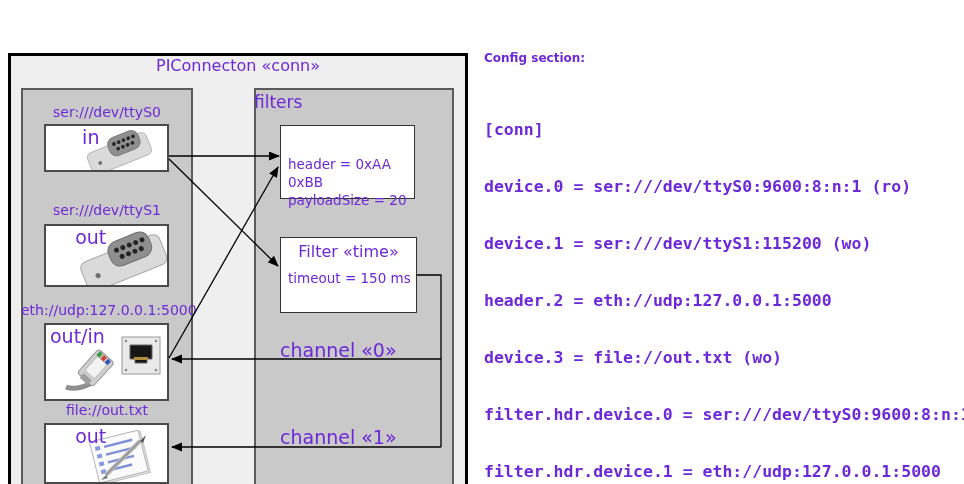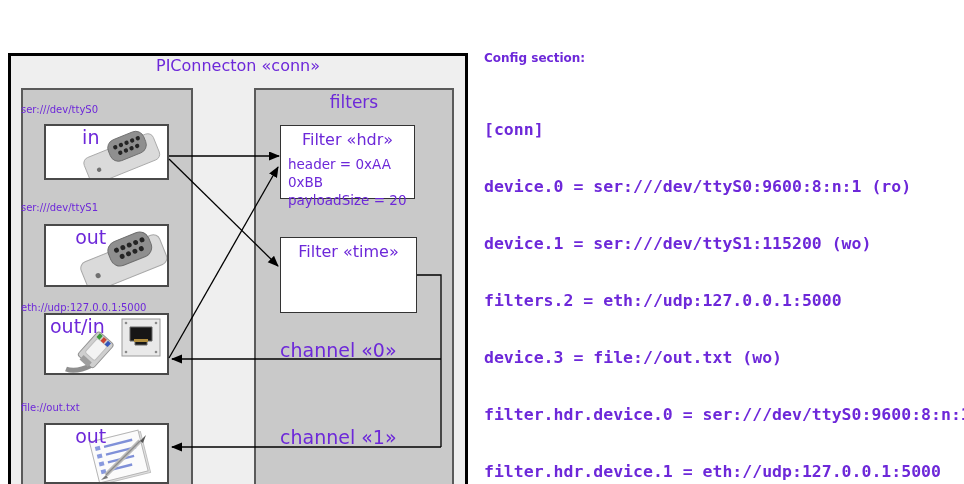--- a/index.html
+++ b/index.html
@@ -7,24 +7,24 @@
          font-family:"DejaVu Sans",sans-serif;color:#6d28d9;overflow:hidden;margin-top:45px;}
 
   
   .outer-box{position:absolute;left:8px;top:8px;width:460px;height:468px;
              border:3px solid #000;background:#efefef;box-sizing:border-box;}
   .outer-title{position:absolute;left:8px;top:11px;width:460px;text-align:center;
                font-size:16px;}
   .panel{position:absolute;background:#c9c9c9;border:2px solid #5a5a5a;box-sizing:border-box;}
   .left-panel{left:21px;top:43px;width:172px;height:420px;}
   .filters-panel{left:254px;top:43px;width:200px;height:419px;}
-  .filters-title{position:absolute;left:254px;top:47px;width:200px;text-align:center;
+  .filters-title{position:absolute;left:254px;top:47px;width:200px;text-align:left;
                  font-size:17px;}
 
-  .dev-label{position:absolute;left:21px;width:172px;font-size:10px;}
+  .dev-label{position:absolute;left:21px;width:172px;text-align:center;font-size:14px;}
   .dev-box{position:absolute;left:44px;width:125px;background:#fff;
            border:2px solid #4a4a4a;box-sizing:border-box;}
   .dev-dir{position:absolute;top:0px;font-size:19px;line-height:22px;}
   .dir-center{left:37%;transform:translateX(-50%);}
   .dir-left{left:4px;}
   .dev-icon{position:absolute;left:0;top:0;width:100%;height:100%;}
 
   .filter-box{position:absolute;background:#fff;border:1.5px solid #333;box-sizing:border-box;}
   .filter-title{position:absolute;left:0;width:100%;text-align:center;font-size:16px;top:4px;}
   .filter-attrs{position:absolute;left:7px;font-size:13.5px;line-height:18px;}
@@ -46,21 +46,21 @@
 <div class="stage">
 
   <div class="outer-box"></div>
   <div class="outer-title">PIConnecton «conn»</div>
 
   <div class="panel left-panel"></div>
   <div class="panel filters-panel"></div>
   <div class="filters-title">filters</div>
 
   <div class="dev-label" style="top:59px">ser:///dev/ttyS0</div>
-  <div class="dev-box" style="top:79px;height:56px">
+  <div class="dev-box" style="top:79px;height:48px">
     <svg class="dev-icon" viewBox="0 0 121 60">
       <g transform="rotate(-22 82 34)">
         <rect x="34" y="20" width="86" height="32" rx="7" fill="#dadada" stroke="#a8a8a8"></rect>
         <rect x="66" y="12" width="44" height="26" rx="10" fill="#8f8f8f" stroke="#6e6e6e"></rect>
         <circle cx="75" cy="21" r="2.5" fill="#242424"></circle>
           <circle cx="82" cy="21" r="2.5" fill="#242424"></circle>
         <circle cx="89" cy="21" r="2.5" fill="#242424"></circle>
           <circle cx="96" cy="21" r="2.5" fill="#242424"></circle>
         <circle cx="103" cy="21" r="2.5" fill="#242424"></circle>
         <circle cx="78" cy="29" r="2.5" fill="#242424"></circle>
@@ -88,21 +88,21 @@
           <circle cx="85" cy="29" r="2.5" fill="#242424"></circle>
         <circle cx="92" cy="29" r="2.5" fill="#242424"></circle>
           <circle cx="99" cy="29" r="2.5" fill="#242424"></circle>
         <circle cx="48" cy="38" r="2.6" fill="#707070"></circle>
       </g>
     </svg>
     <span class="dev-dir dir-center">out</span>
   </div>
 
   <div class="dev-label" style="top:257px">eth://udp:127.0.0.1:5000</div>
-  <div class="dev-box" style="top:268px;height:62px">
+  <div class="dev-box" style="top:278px;height:78px">
     <svg class="dev-icon" viewBox="0 0 121 58">
       <rect x="76" y="4" width="38" height="37" fill="#e9e9e9" stroke="#9a9a9a"></rect>
       <circle cx="80" cy="8" r="1.3" fill="#8a8a8a"></circle>
         <circle cx="110" cy="8" r="1.3" fill="#8a8a8a"></circle>
       <circle cx="80" cy="37" r="1.3" fill="#8a8a8a"></circle>
         <circle cx="110" cy="37" r="1.3" fill="#8a8a8a"></circle>
       <path d="M84,12 h22 v14 h-5 v4 h-12 v-4 h-5 z" fill="#161616" stroke="#666"></path>
       <rect x="88" y="24" width="14" height="3" fill="#b08d3e"></rect>
       <path d="M46,50 Q30,58 20,54" fill="none" stroke="#8f8f8f" stroke-width="5"></path>
       <g transform="rotate(42 48 36)">
@@ -134,29 +134,31 @@
       </g>
       <line x1="60" y1="50" x2="94" y2="16" stroke="#bdbdbd" stroke-width="4.5"></line>
       <line x1="60" y1="50" x2="94" y2="16" stroke="#8a8a8a" stroke-width="1.2"></line>
       <path d="M94,16 l6,-6 l-3,8 z" fill="#555"></path>
       <path d="M60,50 l-5,5 l7,-2 z" fill="#777"></path>
     </svg>
     <span class="dev-dir dir-center">out</span>
   </div>
 
   <div class="filter-box" style="left:280px;top:80px;width:135px;height:74px">
-    <div class="filter-title">Filter «hdr»</div>
     <div class="filter-attrs" style="top:29px">
       <div>header = 0xAA 0xBB</div>
       <div>payloadSize = 20</div>
     </div>
   </div>
 
   <div class="filter-box" style="left:280px;top:192px;width:137px;height:76px">
     <div class="filter-title">Filter «time»</div>
+    <div class="filter-attrs" style="top:31px">
+      <div>timeout = 150 ms</div>
+    </div>
   </div>
 
   <div class="channel-label" style="top:294px">channel «0»</div>
   <div class="channel-label" style="top:381px">channel «1»</div>
 
   <svg class="wires">
     <defs>
       <marker id="arr" markerUnits="userSpaceOnUse" markerWidth="12" markerHeight="10" refX="10" refY="4.5" orient="auto">
         <path d="M0,0 L11,4.5 L0,9 Z" fill="#000"></path>
       </marker>
@@ -170,21 +172,21 @@
       <line x1="441" y1="402" x2="172" y2="402" marker-end="url(#arr)"></line>
     </g>
   </svg>
 
   <div class="config">
     <div class="config-heading">Config section:</div>
     <div class="config-body">
       <div class="config-line">[conn]</div>
       <div class="config-line">device.0 = ser:///dev/ttyS0:9600:8:n:1 (ro)</div>
       <div class="config-line">device.1 = ser:///dev/ttyS1:115200 (wo)</div>
-      <div class="config-line">filters.2 = eth://udp:127.0.0.1:5000</div>
+      <div class="config-line">header.2 = eth://udp:127.0.0.1:5000</div>
       <div class="config-line">device.3 = file://out.txt (wo)</div>
       <div class="config-line">filter.hdr.device.0 = ser:///dev/ttyS0:9600:8:n:1</div>
       <div class="config-line">filter.hdr.device.1 = eth://udp:127.0.0.1:5000</div>
       <div class="config-line">filter.hdr.splitMode = header</div>
       
       
       
       
       
       

